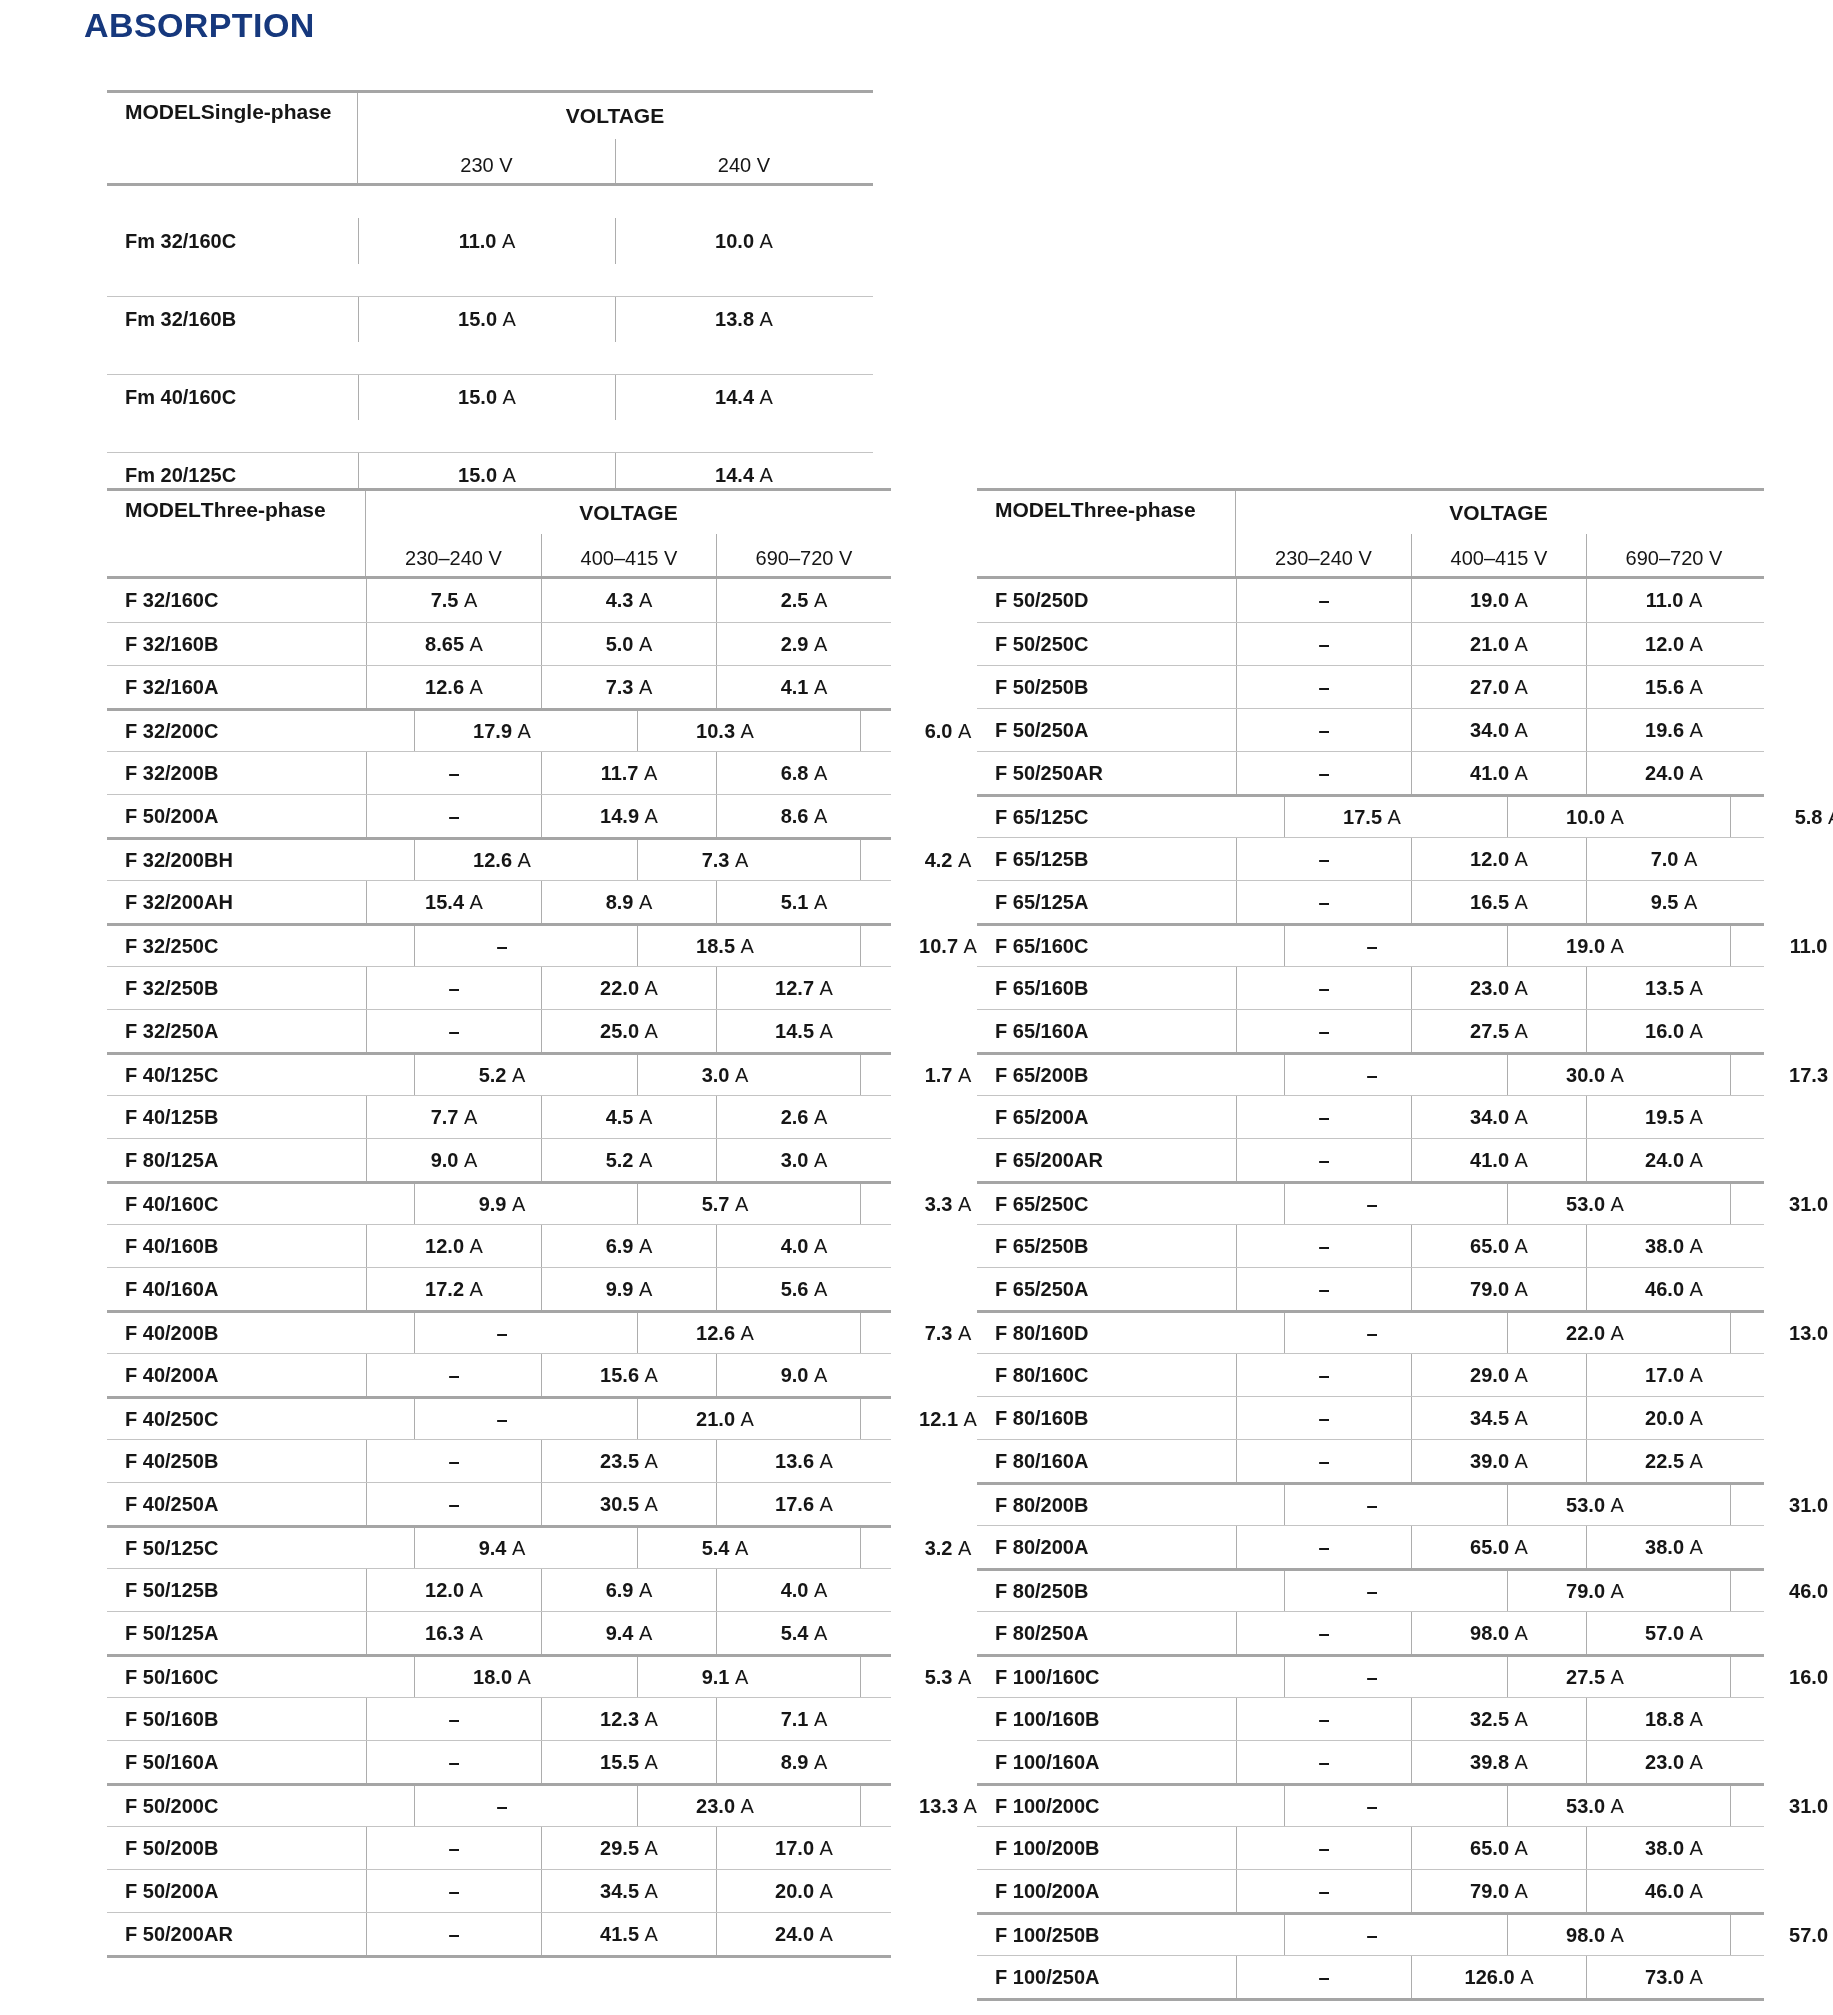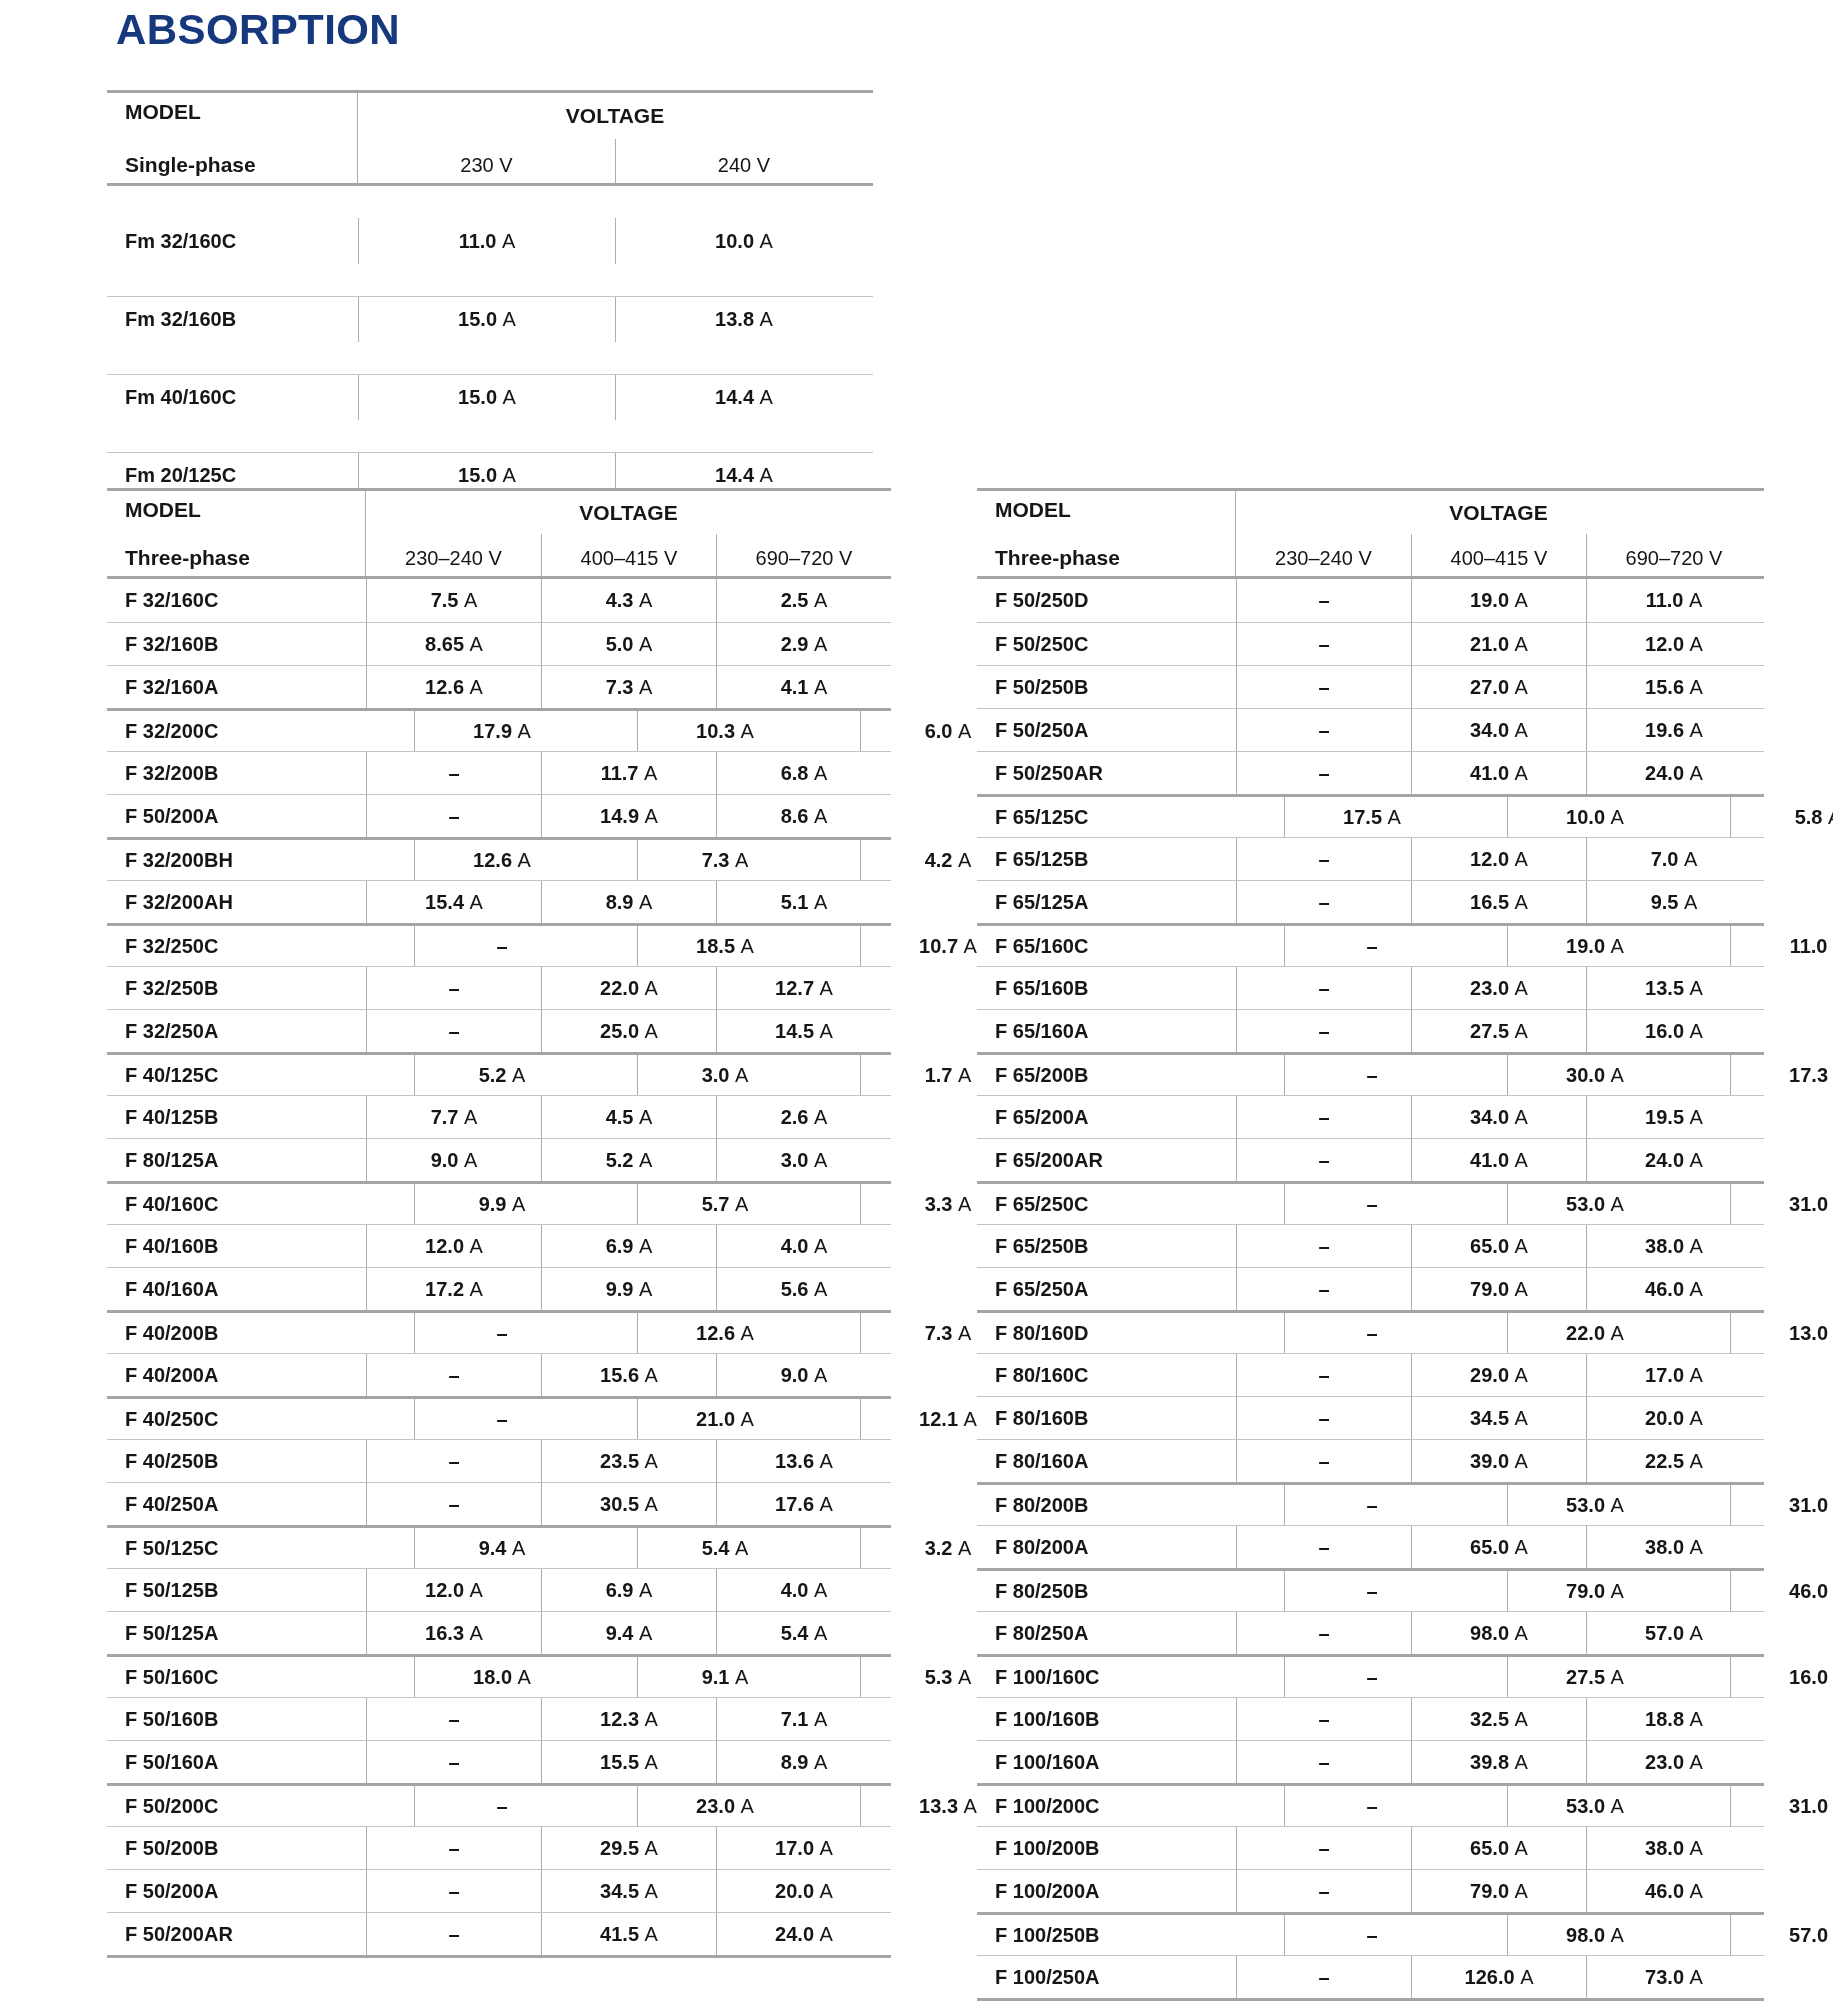--- a/index.html
+++ b/index.html
@@ -9,41 +9,41 @@
     --vline:#adadad;
     --text:#161616;
   }
   html,body{margin:0;padding:0;background:#ffffff;}
   body{
     width:1834px;height:2015px;position:relative;
     font-family:"Liberation Sans","DejaVu Sans",sans-serif;
     color:var(--text);
   }
   .page-title{
-    position:absolute;left:116px;top:6px;
-    font-size:42px;font-weight:bold;color:var(--title-color);
+    position:absolute;left:84px;top:6px;
+    font-size:34px;font-weight:bold;color:var(--title-color);
     letter-spacing:0.4px;
   }
   .tbl{
     position:absolute;
     border-top:3.7px solid var(--thick);
     background:#fff;
     box-sizing:border-box;
   }
   .hdr{
     display:grid;
     border-bottom:3.7px solid var(--thick);
     box-sizing:border-box;
   }
   .sp .hdr{grid-template-columns:251px 257px 257px;grid-template-rows:46px 44px;}
   .tp .hdr{grid-template-columns:259px 175px 175px 175px;grid-template-rows:43px 42px;}
   .h-left{
     grid-column:1;grid-row:1/3;
     border-right:1.5px solid var(--vline);
-    display:flex;flex-direction:column;justify-content:space-between;
+    display:flex;justify-content:flex-start;
     padding:7.4px 0 7.4px 18px;box-sizing:border-box;
   }
   .h-model,.h-phase{font-weight:bold;font-size:21px;line-height:1.1;}
   .h-span{
     grid-column:2/-1;grid-row:1;
     display:flex;align-items:center;justify-content:center;
     font-weight:bold;font-size:21px;
   }
   .h-sub{
     grid-row:2;

